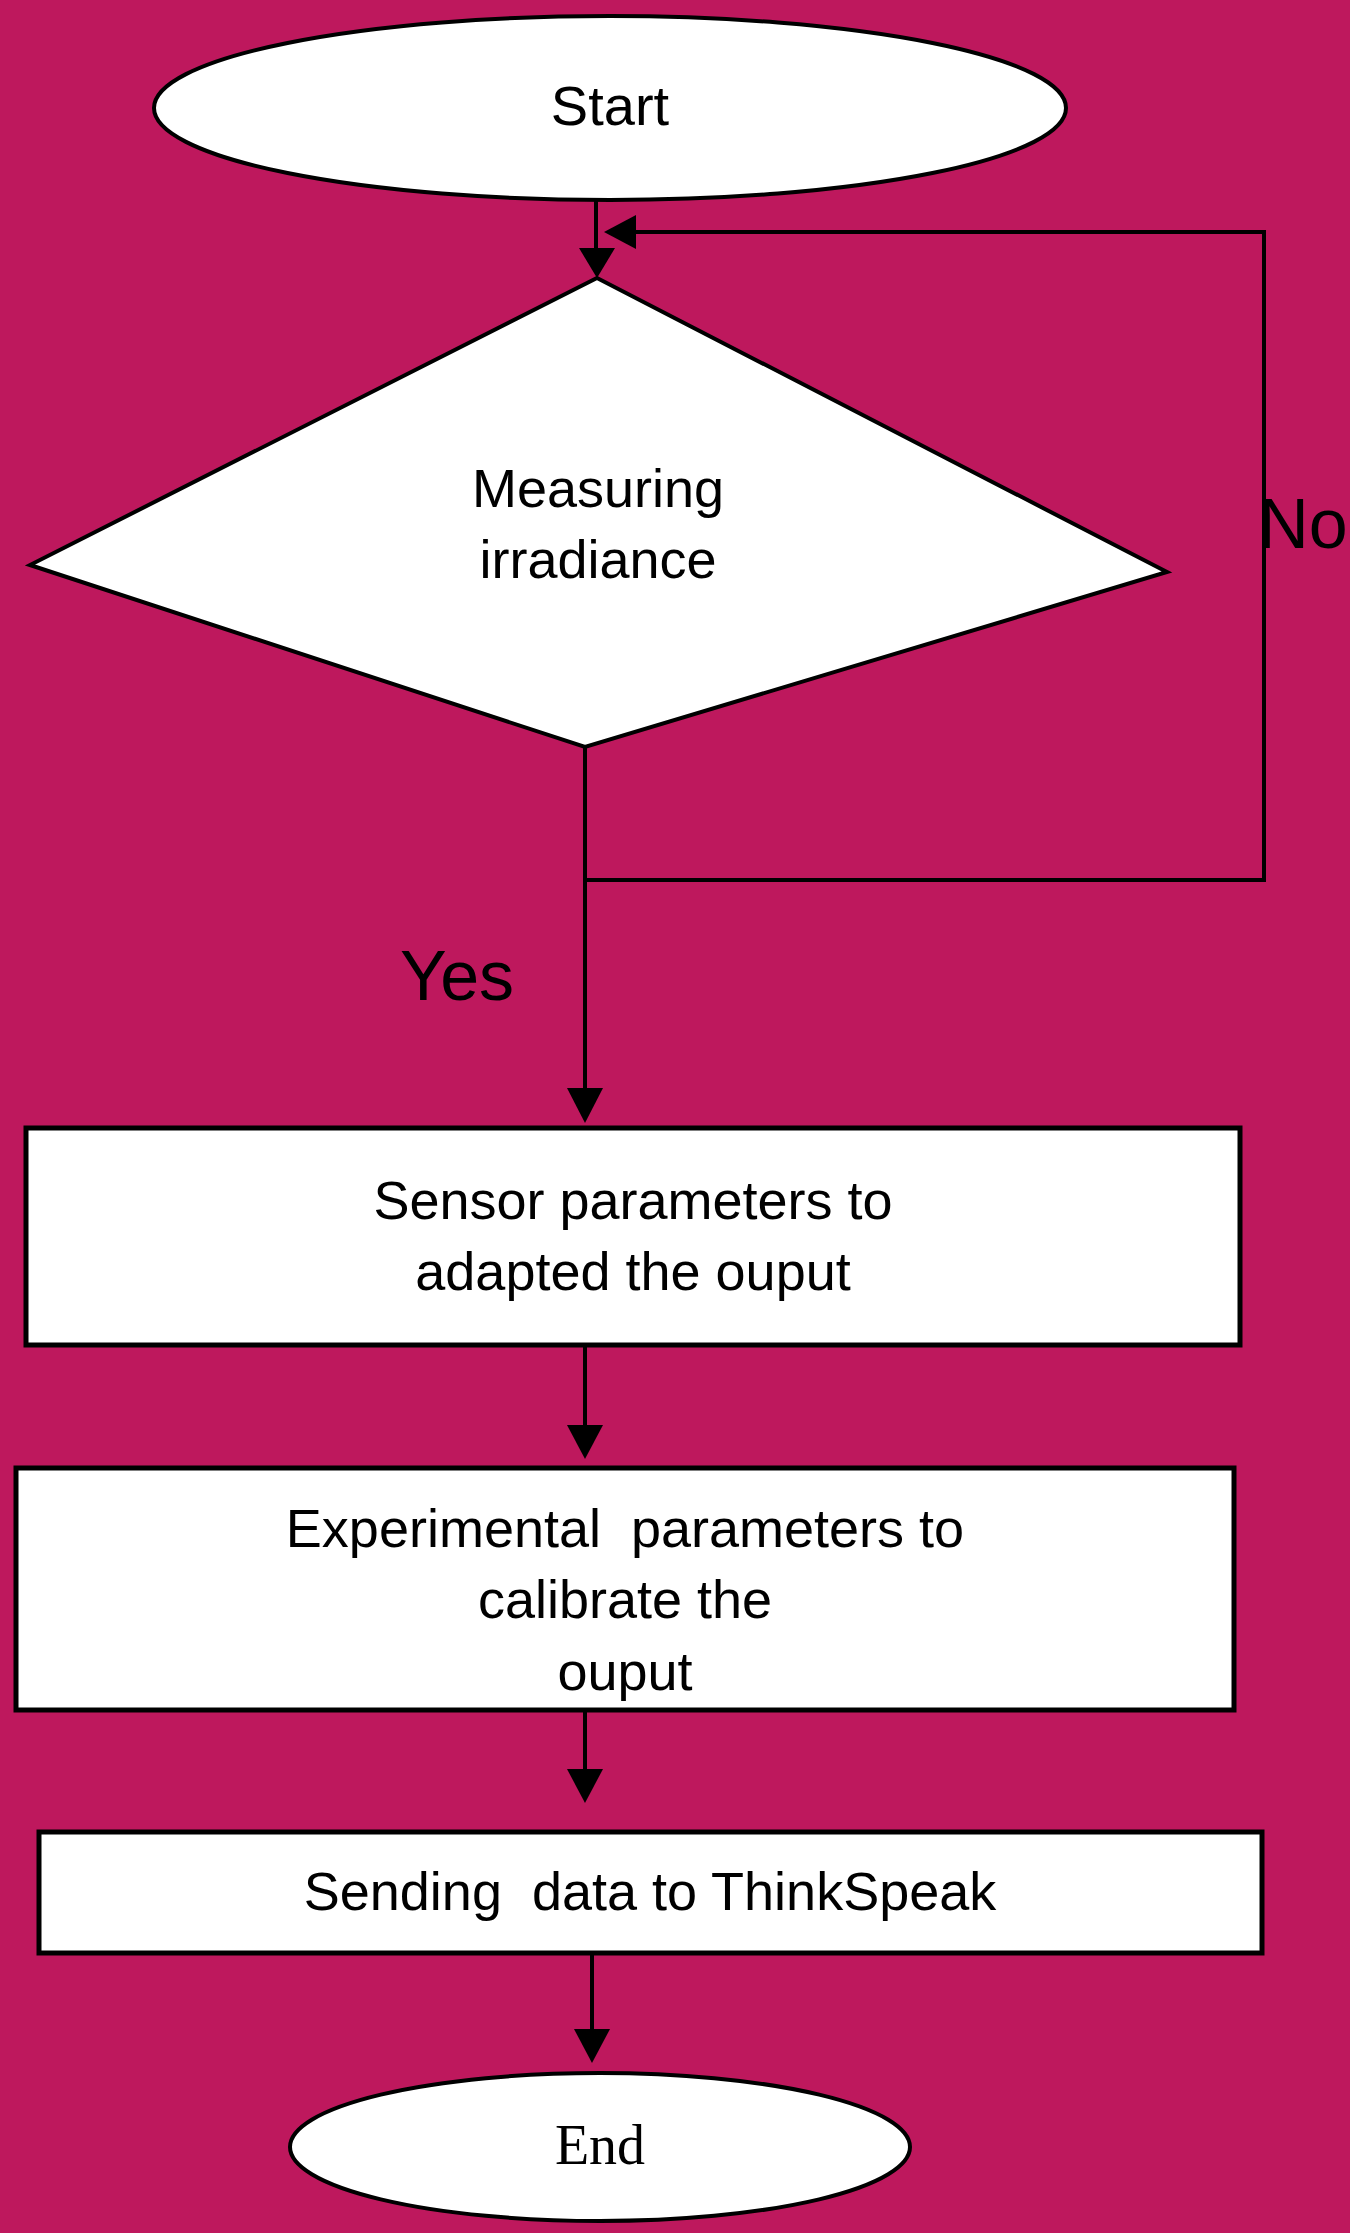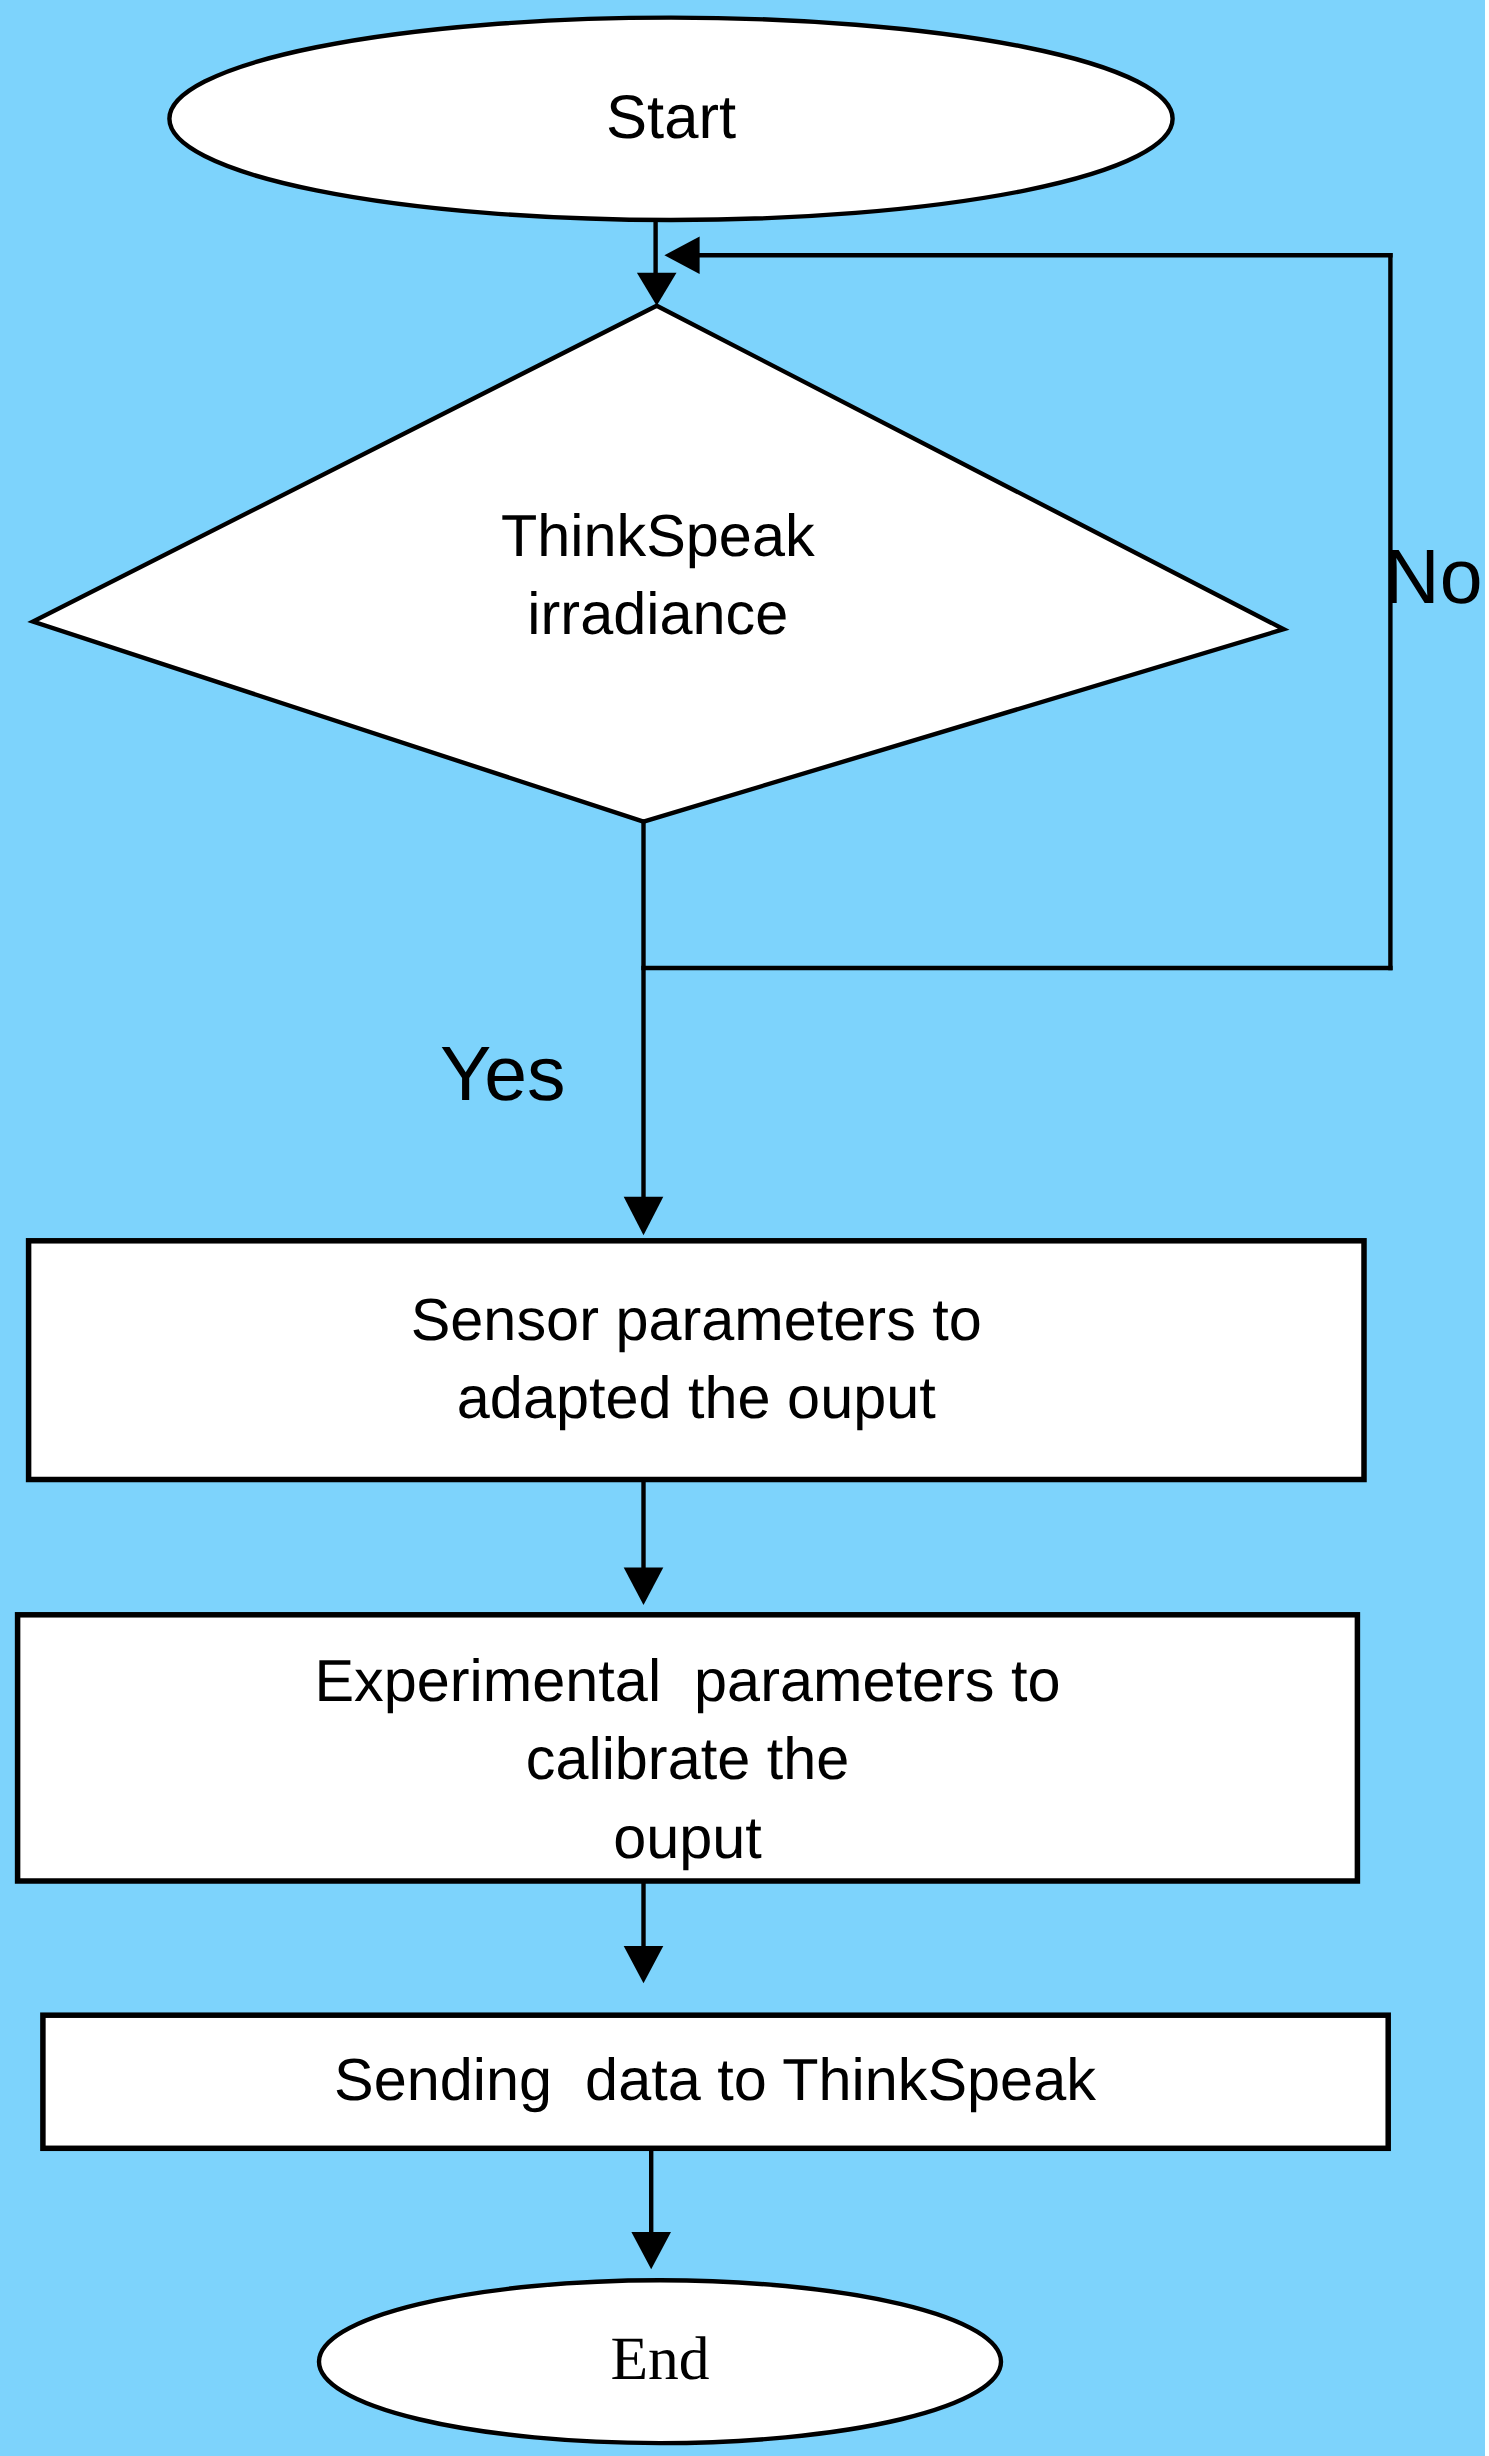--- a/index.html
+++ b/index.html
@@ -4,21 +4,21 @@
 <style>
   html, body {
     margin: 0;
     padding: 0;
     background: #ffffff;
   }
   .canvas {
     position: relative;
     width: 1350px;
     height: 2233px;
-    background: #7dd3fc;
+    background: #be185d;
     font-family: "Liberation Sans", "DejaVu Sans", sans-serif;
     color: #000000;
     overflow: hidden;
   }
   .canvas svg {
     position: absolute;
     left: 0;
     top: 0;
   }
   .node-label {
@@ -77,21 +77,21 @@
 
     <polygon points="585,1459 567,1425 603,1425" fill="#000000"></polygon>
 
     <polygon points="585,1803 567,1769 603,1769" fill="#000000"></polygon>
 
     <polygon points="592,2063 574,2029 610,2029" fill="#000000"></polygon>
   </svg>
 
   <div class="node-label terminator-label" style="left:610px; top:106px;">Start</div>
 
-  <div class="node-label" style="left:598px; top:524px;">ThinkSpeak
+  <div class="node-label" style="left:598px; top:524px;">Measuring
 irradiance</div>
 
   <div class="node-label" style="left:625px; top:1600px;">Experimental  parameters to calibrate the
 ouput</div>
 
   <div class="node-label" style="left:633px; top:1236px;">Sensor parameters to adapted the ouput</div>
 
   <div class="node-label" style="left:650px; top:1892px;">Sending  data to ThinkSpeak</div>
 
   <div class="node-label terminator-label" style="left:600px; top:2146px;font-family:Liberation Serif, serif;">End</div>

